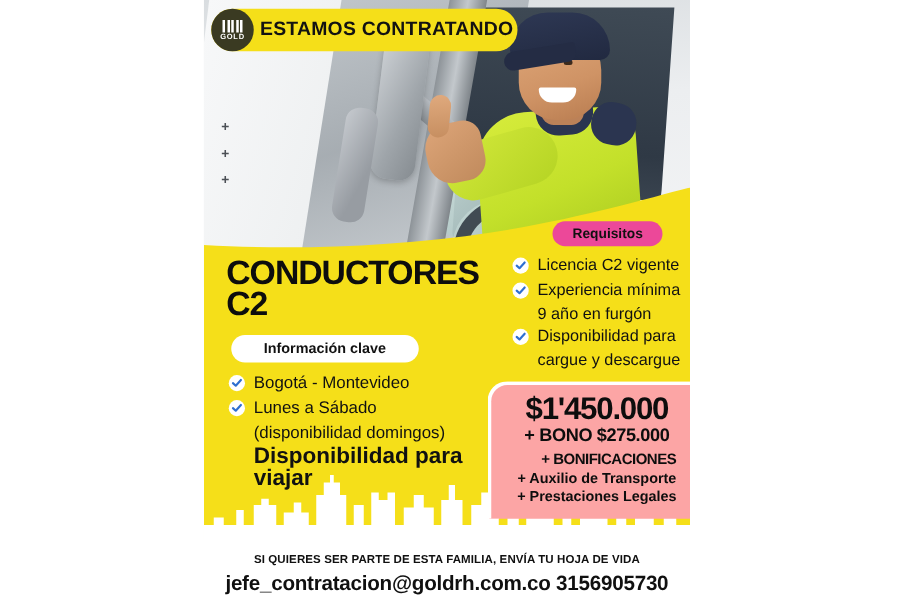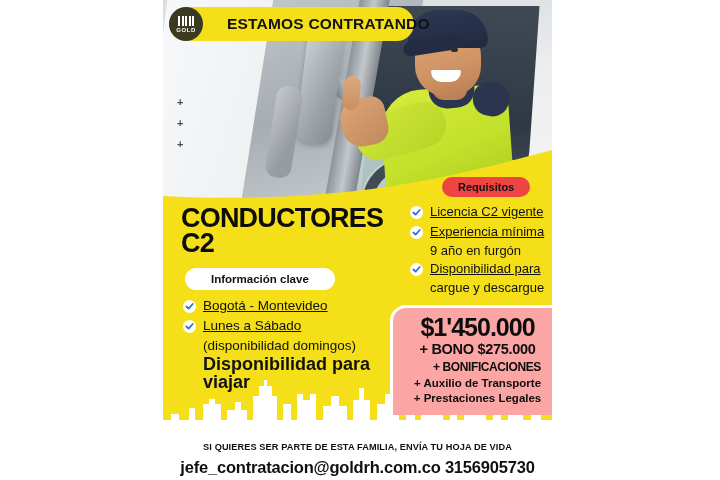--- a/index.html
+++ b/index.html
@@ -162,21 +162,21 @@
     flex:none;margin-left:0px;
   }
   .logo-bars{display:flex;gap:1.5px;margin-bottom:1px;}
   .logo-bars i{display:block;width:2px;height:10px;background:#ffffff;}
   .logo-text{
     color:#ffffff;font-size:6px;font-weight:700;letter-spacing:.6px;
     line-height:6px;
   }
   .header-title{
     font-size:15.5px;font-weight:600;color:#121212;letter-spacing:.2px;
-    margin-left:24px;white-space:nowrap;
+    margin-left:5px;white-space:nowrap;
   }
   
   .yellow-panel{
     position:absolute;left:0;top:0;width:389px;height:432px;
     clip-path:path("M0,196 C70,200 150,198 230,186 C300,175 350,160 389,150 L389,432 L0,432 Z");
     background:#F5DF19;
   }
   
   .skyline{
     position:absolute;left:0;bottom:0;width:389px;height:58px;
@@ -196,27 +196,27 @@
   .left-list{
     position:absolute;left:20px;top:297px;width:215px;
   }
   .li{display:flex;align-items:flex-start;margin-bottom:2px;}
   .check{
     flex:none;width:13px;height:13px;border-radius:50%;
     background:#ffffff;margin-right:7px;margin-top:3px;
     display:flex;align-items:center;justify-content:center;
   }
   .check svg{display:block;}
-  .li-text{font-size:13.5px;line-height:18px;color:#111;text-decoration:underline;}
+  .li-text{font-size:13.5px;line-height:18px;color:#111;}
   .li-sub{font-size:13.5px;line-height:18px;color:#111;margin-left:20px;}
   .li-strong{font-size:18px;line-height:18px;color:#111;font-weight:700;margin-left:20px;}
   
   .pill-req{
     position:absolute;left:279px;top:177px;
-    background:#ef4444;border-radius:13px;
+    background:#ec4899;border-radius:13px;
     padding:4px 16px;
     font-size:11px;font-weight:700;color:#111;
   }
   .req-list{
     position:absolute;left:247px;top:203px;width:145px;
   }
   .req-list .li-text{font-size:13px;line-height:17.5px;}
   .req-list .li-sub{font-size:13px;line-height:17.5px;margin-left:20px;}
   
   .salary{

